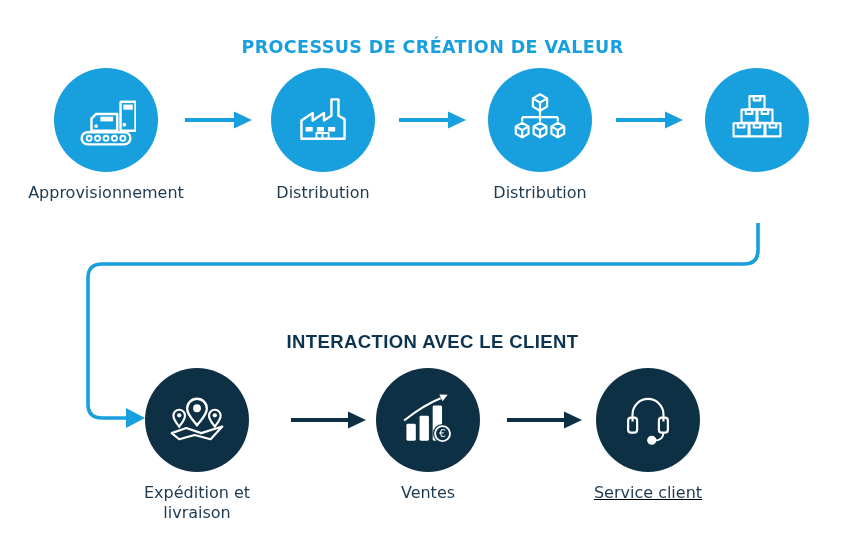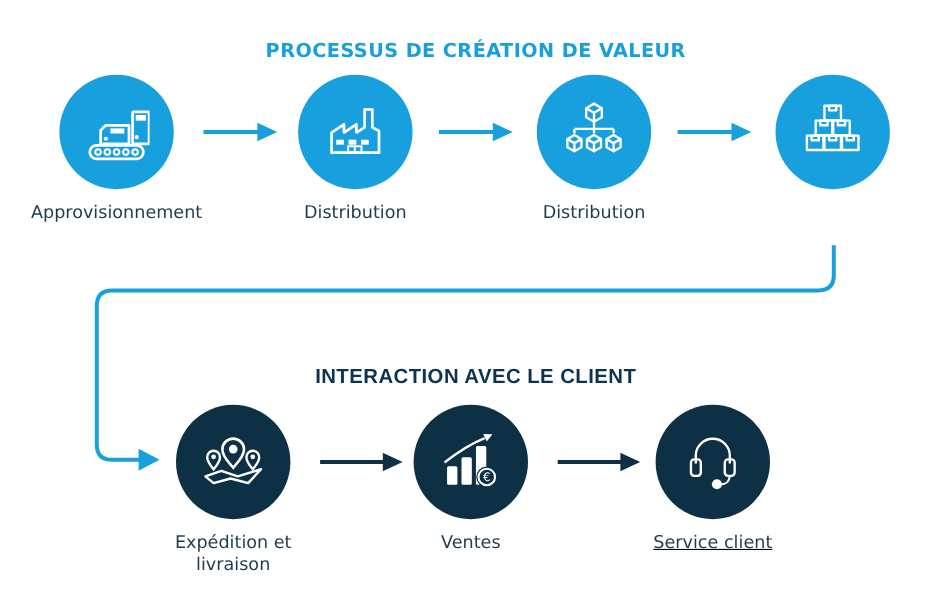--- a/index.html
+++ b/index.html
@@ -115,21 +115,21 @@
     <polygon points="50,1.5 68,10 50,18.5" fill="currentColor"></polygon>
   </svg>
 
   <svg class="connector" style="left:70px;top:215px;" width="710" height="215">
     <path d="M688 8 V35 Q688 49 674 49 H32 Q18 49 18 63 V189 Q18 203 32 203 H57" fill="none" stroke="currentColor" stroke-width="3.6"></path>
     <polygon points="56,193 75,203 56,213" fill="currentColor"></polygon>
   </svg>
 
   <h2 class="title title-navy">INTERACTION AVEC LE CLIENT</h2>
 
-  <div class="step" style="left:97px;top:368px;">
+  <div class="step" style="left:82px;top:368px;">
     <div class="circle navy">
       <svg width="60" height="60" viewBox="0 0 64 64">
         <path d="M5 46 L20.5 40.5 L36.5 46 L59 39 L46.5 52.5 L29.5 48 L13 52.5 Z" class="s thin2"></path>
         <path d="M32 37.5 C28.5 33 21.5 26.8 21.5 19.8 A10.5 10.5 0 1 1 42.5 19.8 C42.5 26.8 35.5 33 32 37.5 Z" style="fill:var(--dark-navy,#0E3044)" stroke="#fff" stroke-width="2.5"></path>
         <circle cx="32" cy="19.5" r="4.2" fill="#fff"></circle>
         <path d="M13 39 C10.8 36 6.8 32 6.8 27.3 A6.2 6.2 0 1 1 19.2 27.3 C19.2 32 15.2 36 13 39 Z" style="fill:var(--dark-navy,#0E3044)" stroke="#fff" stroke-width="2.3"></path>
         <circle cx="13" cy="27" r="2.3" fill="#fff"></circle>
         <path d="M51 39 C48.8 36 44.8 32 44.8 27.3 A6.2 6.2 0 1 1 57.2 27.3 C57.2 32 53.2 36 51 39 Z" style="fill:var(--dark-navy,#0E3044)" stroke="#fff" stroke-width="2.3"></path>
         <circle cx="51" cy="27" r="2.3" fill="#fff"></circle>
       </svg>

